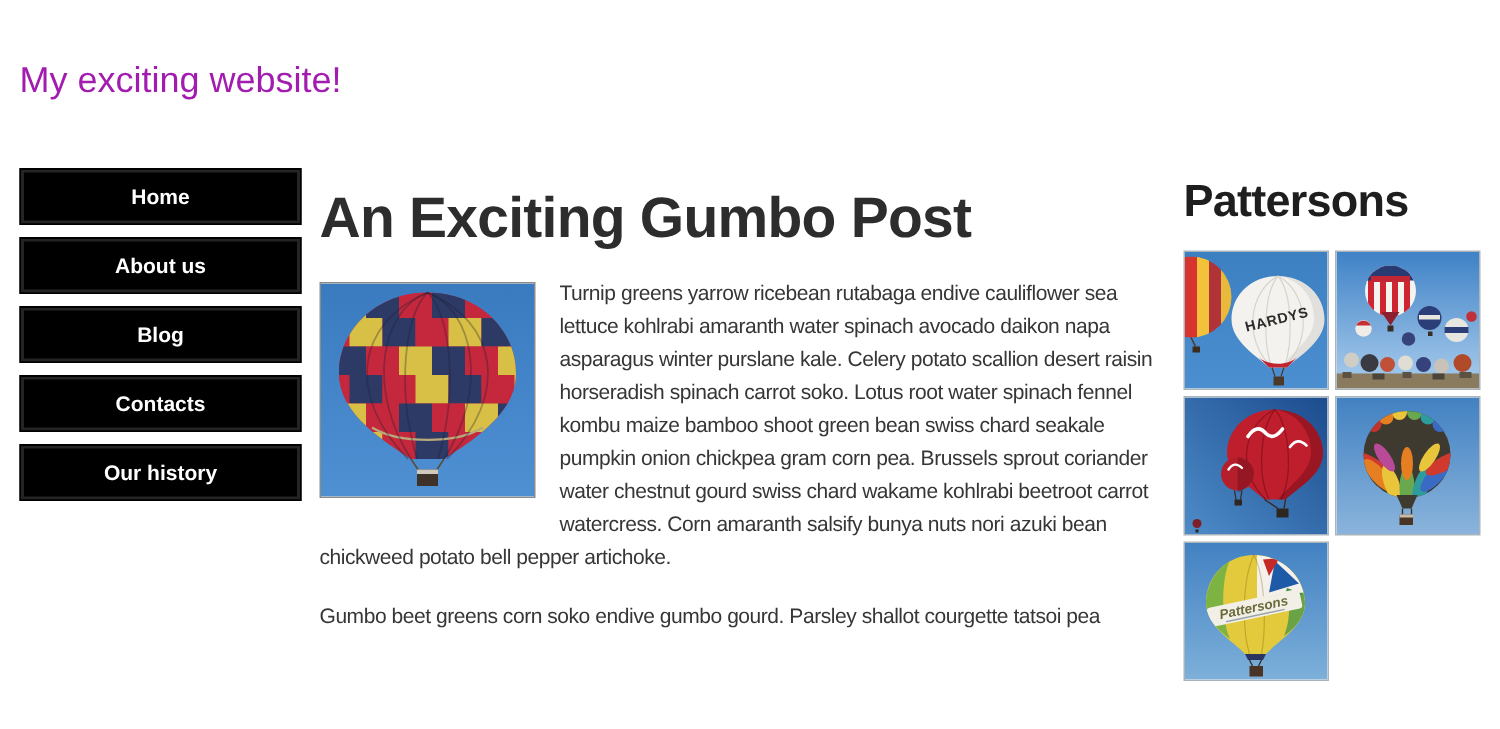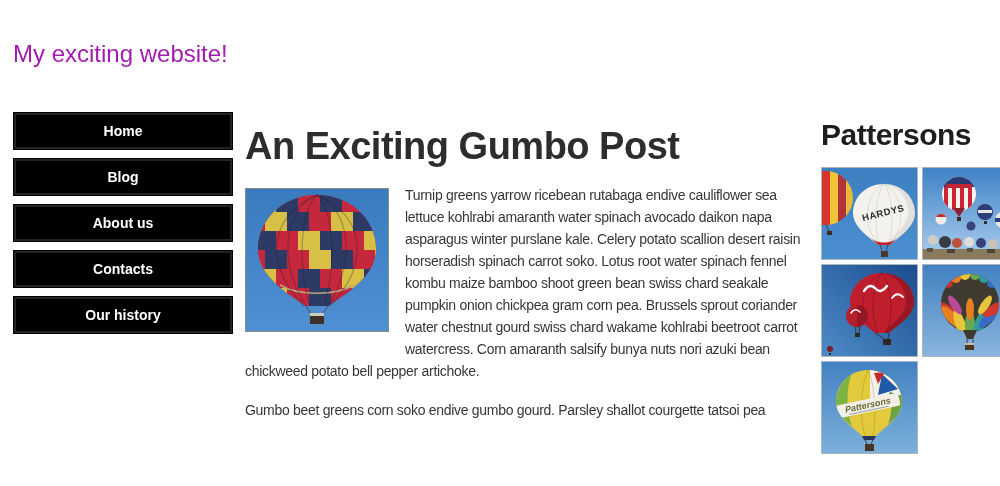--- a/index.html
+++ b/index.html
@@ -1,20 +1,20 @@
 <!DOCTYPE html>
 <html><head>
 <meta charset="utf-8">
 <style>
   html,body{margin:0;padding:0;background:#fff;}
   body{width:1000px;height:486px;overflow:hidden;font-family:"Liberation Sans","DejaVu Sans",sans-serif;color:#333;}
   .page{padding:0 13px;}
   h1.site-title{font-size:24px;font-weight:400;color:#a21caf;margin:40px 0 44px 0;line-height:28px;}
   .cols{display:flex;align-items:flex-start;}
-  nav{width:220px;flex:none;}
+  nav{width:188px;flex:none;}
   nav ul{list-style:none;margin:0;padding:0;}
   nav li{display:block;background:#000;color:#fff;text-align:center;font-size:14px;font-weight:700;
          padding:10px 0;margin-bottom:8px;border:1px solid #000;cursor:pointer;
          box-shadow:inset 0 0 0 2px rgba(130,130,130,0.28);}
   article{width:556px;flex:none;margin-left:12px;}
   article h1{font-size:38px;line-height:44px;font-weight:700;color:#2d2d2d;margin:12px 0 16px 0;letter-spacing:-0.5px;}
   article p{font-size:14px;line-height:22px;letter-spacing:-0.3px;color:#363636;margin:0 0 17px 0;}
   .post-img{float:left;width:142px;height:142px;border:1px solid #8a8a8a;margin:4px 16px 28px 0;display:block;}
   aside{width:198px;flex:none;margin-left:20px;}
   aside h2{font-size:30px;line-height:34px;font-weight:700;color:#1e1e1e;margin:6px 0 15px 0;letter-spacing:-0.5px;}
@@ -30,22 +30,22 @@
 
   <header>
     <h1 class="site-title">My exciting website!</h1>
   </header>
 
   <div class="cols">
 
     <nav>
       <ul>
         <li>Home</li>
+        <li>About us</li>
         <li>Blog</li>
-        <li>About us</li>
         <li>Contacts</li>
         <li>Our history</li>
       </ul>
     </nav>
 
     <article>
       <h1>An Exciting Gumbo Post</h1>
 
       <svg class="post-img" viewBox="0 0 142 142" width="142" height="142">
         <defs>

